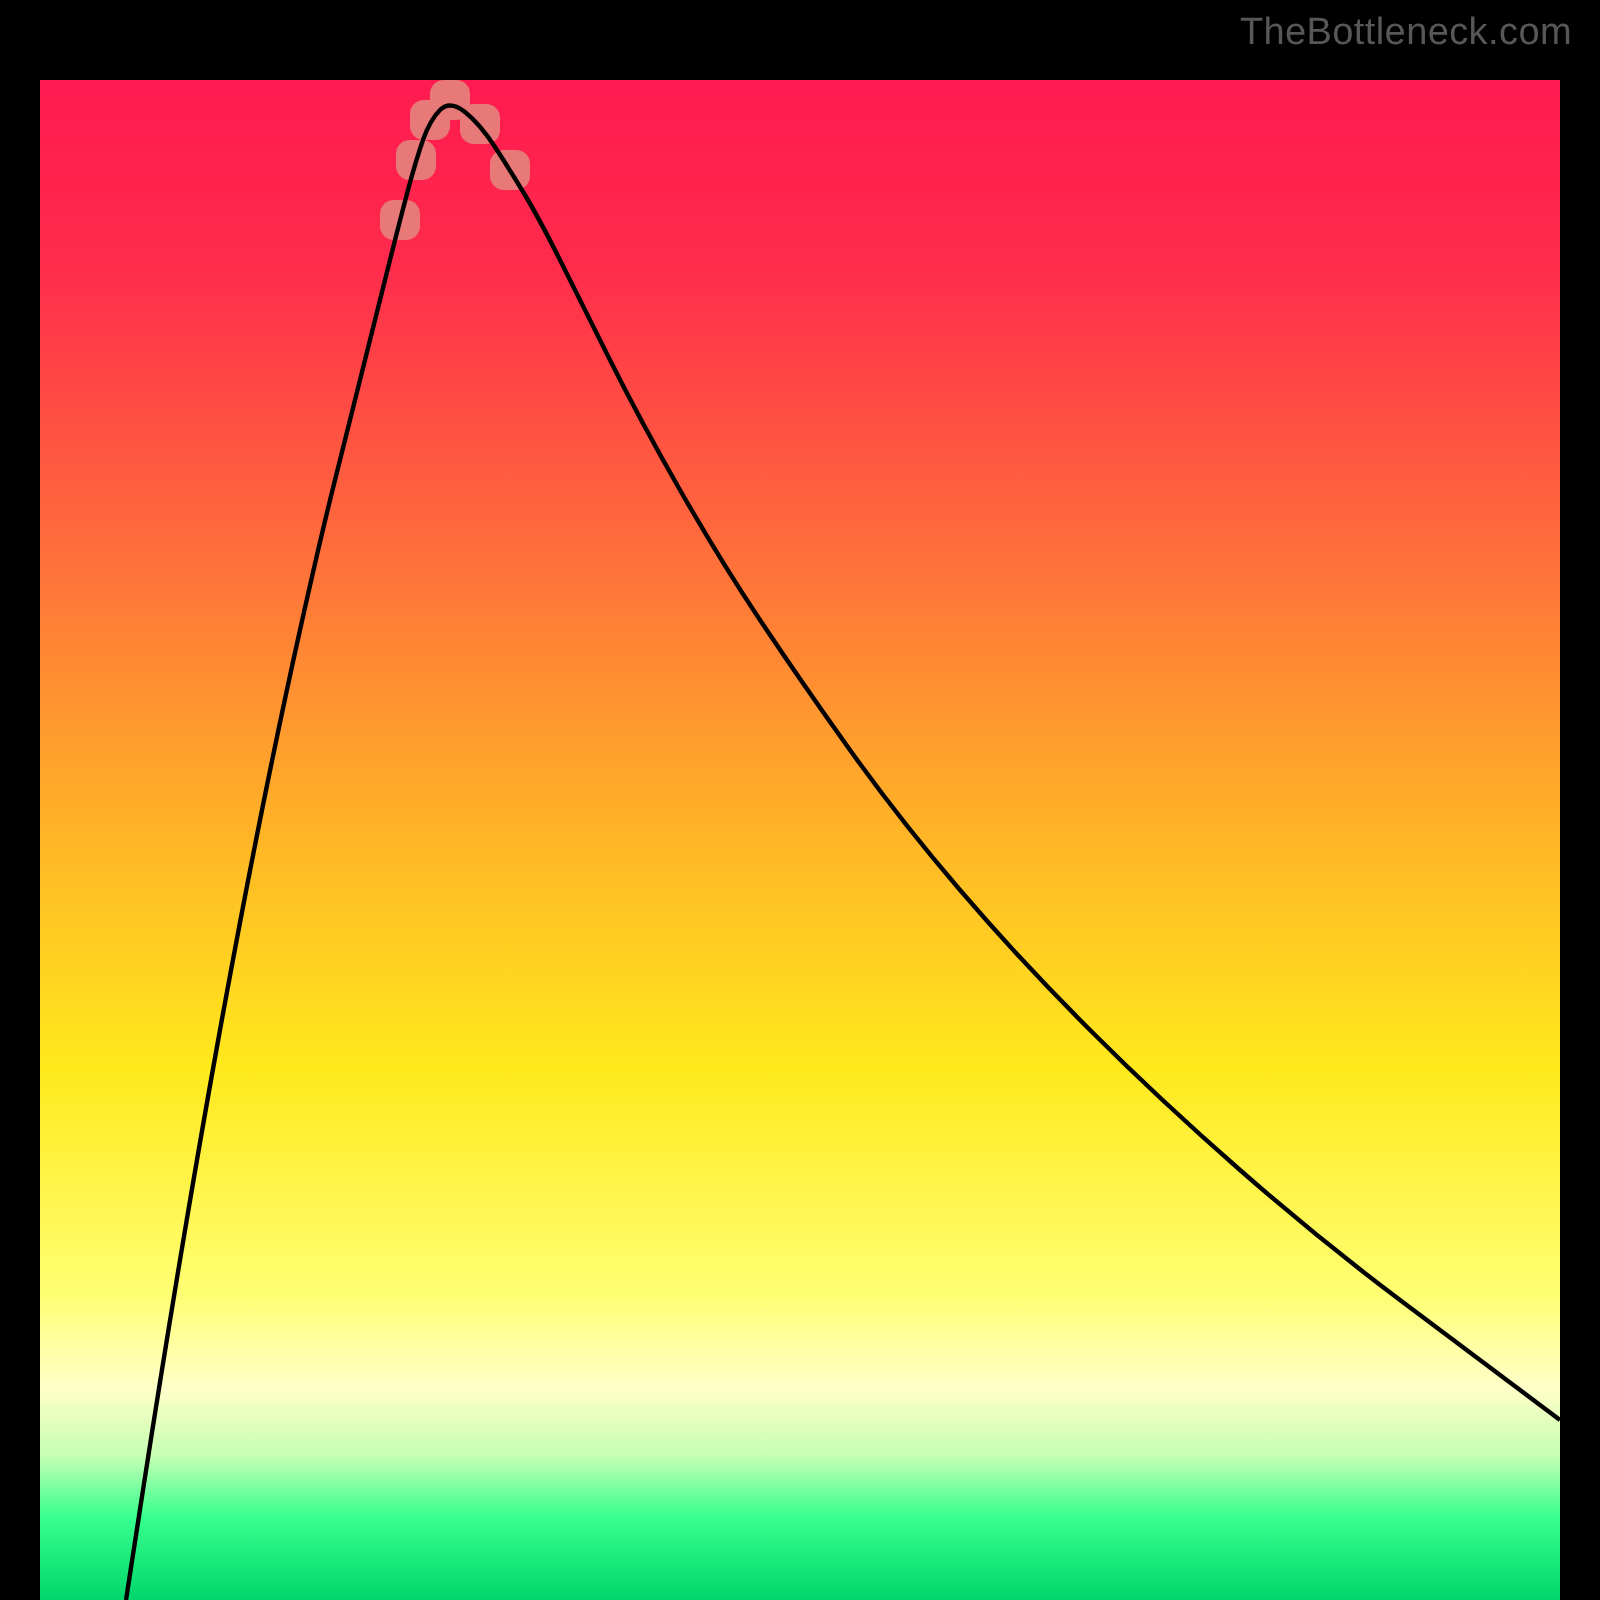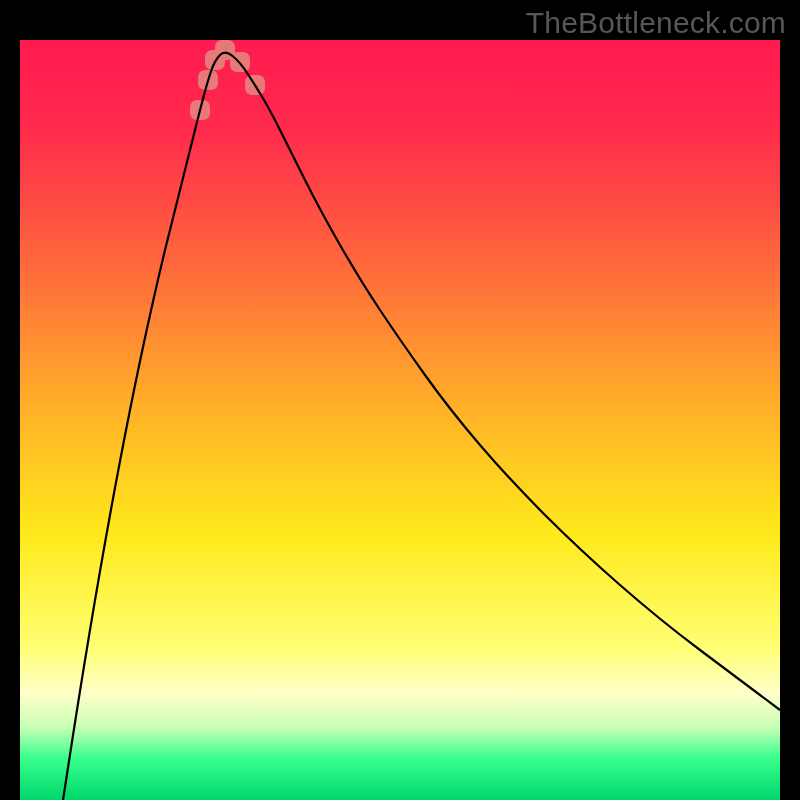--- a/index.html
+++ b/index.html
@@ -21,21 +21,21 @@
   svg.chart {
     position: absolute;
     top: 0;
     left: 0;
   }
   .watermark {
     position: absolute;
     top: 6px;
     right: 14px;
     color: #575757;
-    font-size: 30px;
+    font-size: 19px;
     font-weight: 400;
     letter-spacing: 0.2px;
     user-select: none;
   }
 </style>
 </head>
 <body>
 
 <div class="frame">
   <svg class="chart" width="800" height="800" viewBox="0 0 800 800">

